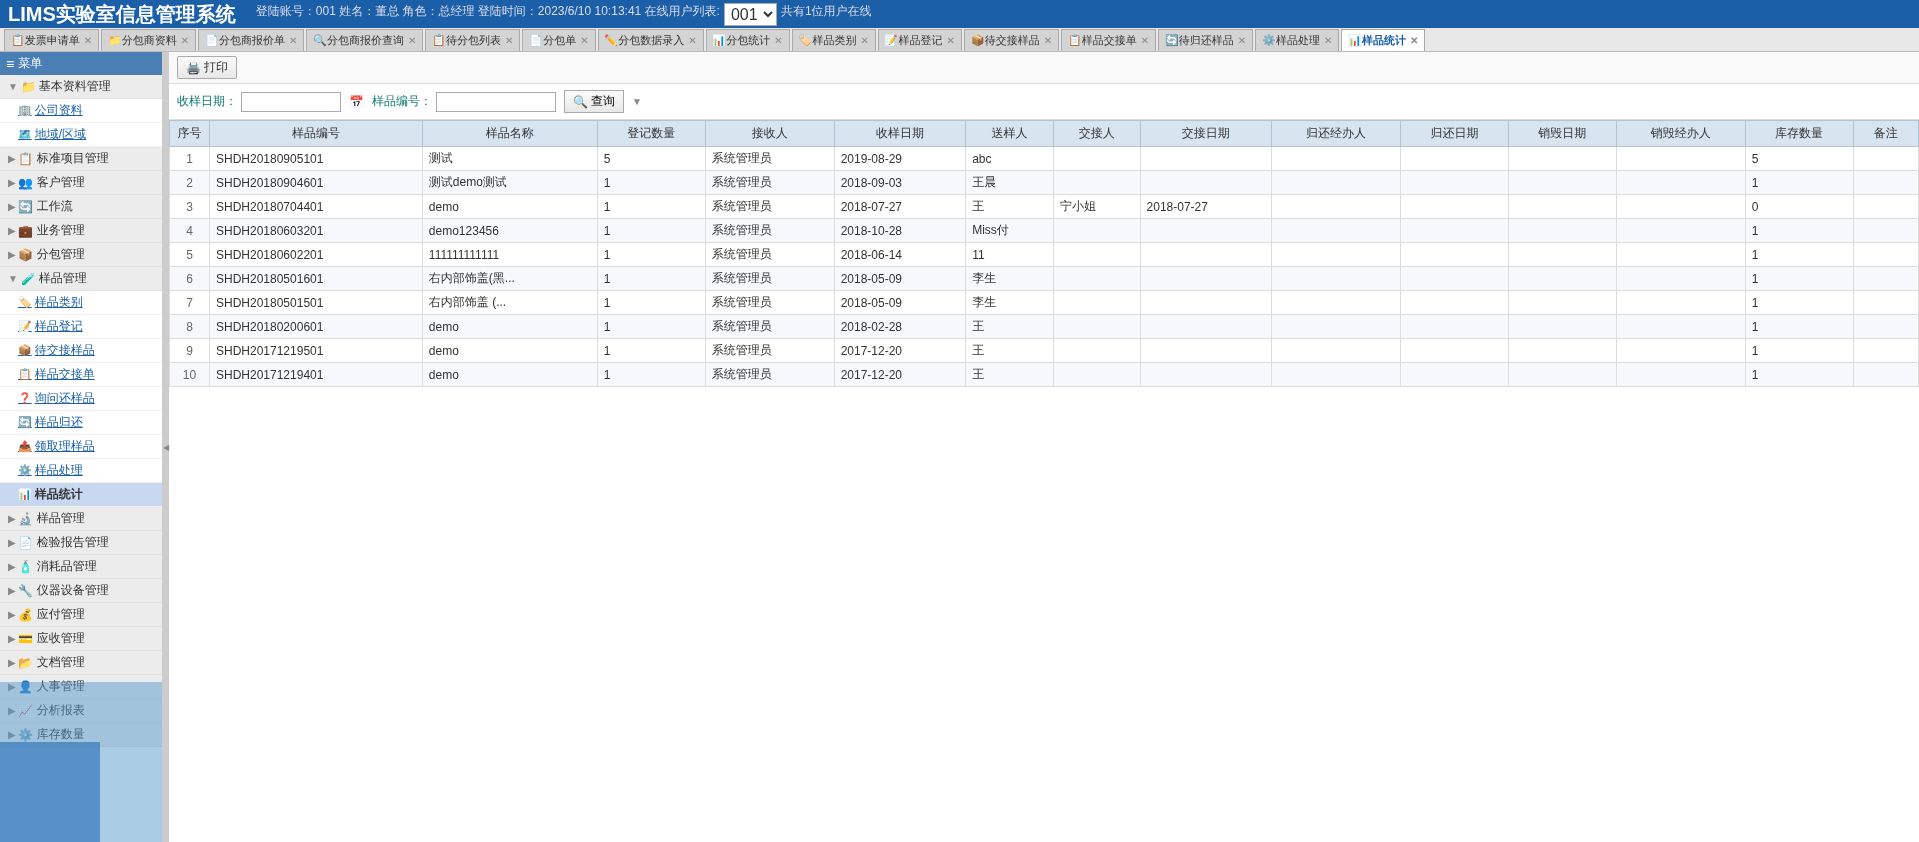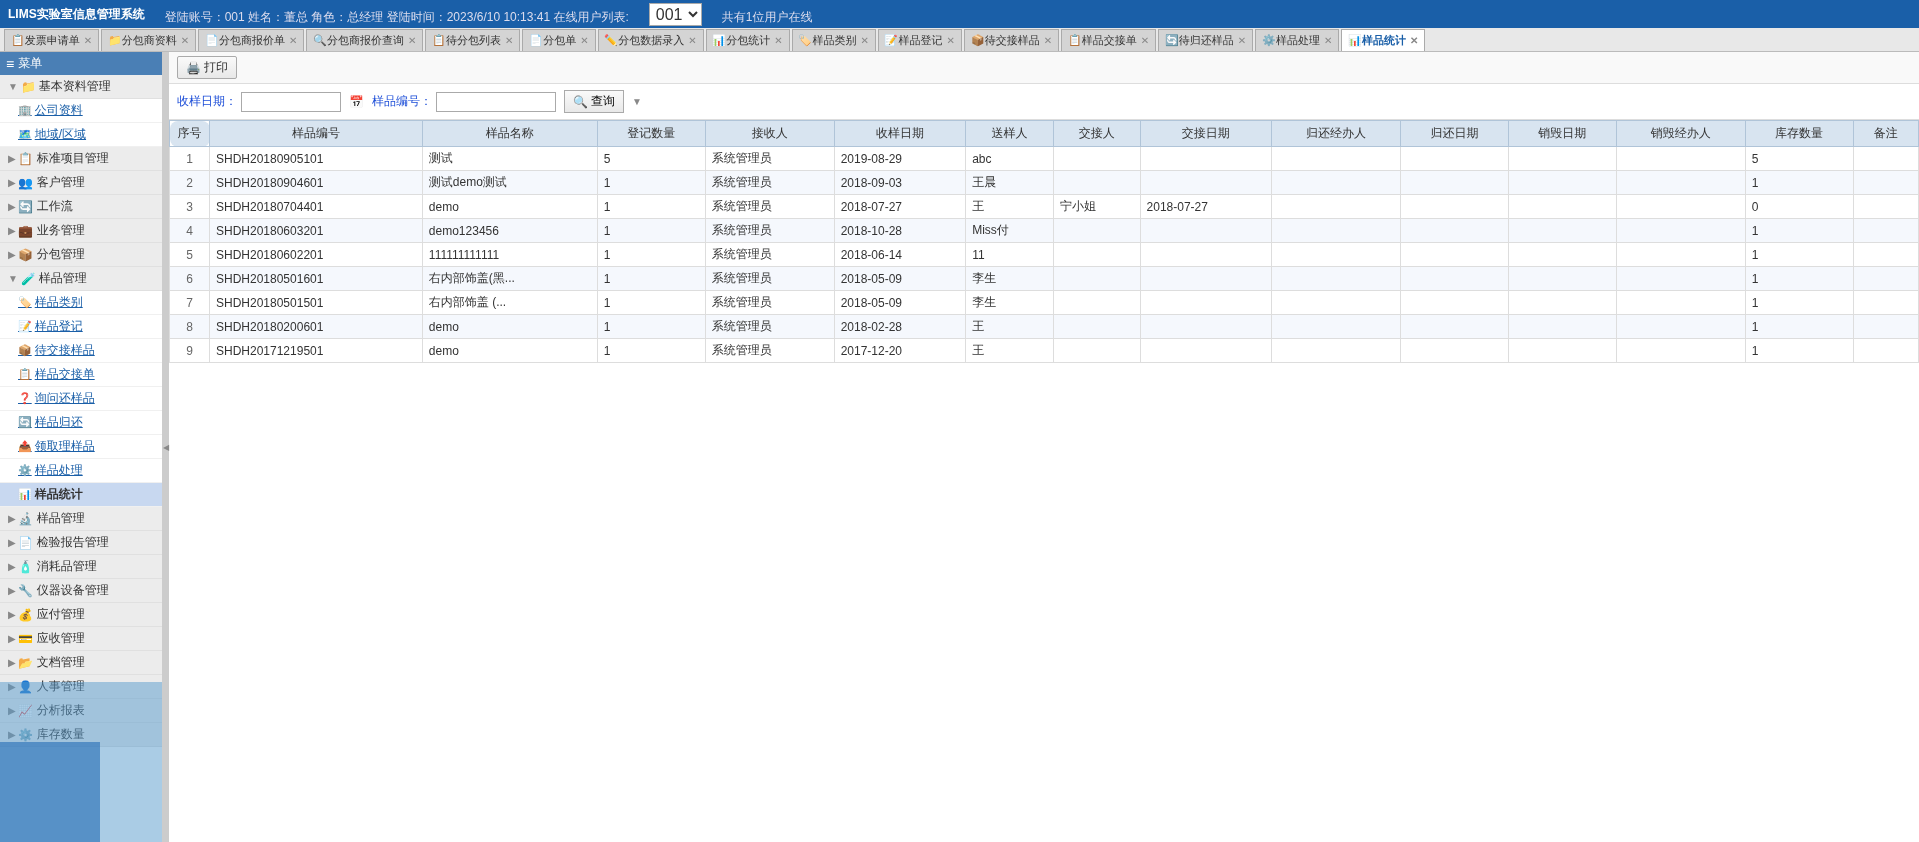--- a/index.html
+++ b/index.html
@@ -9,31 +9,31 @@
     .top-bar {
       background: linear-gradient(180deg, #1a5fa8 0%, #1a5fa8 50%, #1a5fa8 100%);
       color: white;
       padding: 2px 8px;
       display: flex;
       align-items: center;
       height: 28px;
       font-size: 12px;
     }
     .top-bar-title {
-      font-size: 12px;
+      font-size: 20px;
       font-weight: bold;
       color: #fff;
       margin-right: 20px;
     }
     .top-bar-info {
       font-size: 12px;
       color: #dde;
       display: flex;
-      align-items: flex-end;
-      gap: 20px;
+      align-items: flex-start;
+      gap: 4px;
     }
     .online-select {
       font-size: 16px;
       padding: 1px 2px;
       border: 1px solid #aaa;
       background: white;
       color: #333;
     }
 
     
@@ -183,21 +183,21 @@
       align-items: center;
       gap: 8px;
       background: white;
     }
     .search-field {
       display: flex;
       align-items: center;
       gap: 4px;
       font-size: 12px;
     }
-    .search-field label { color: #1d4ed8; white-space: nowrap; }
+    .search-field label { color: #0f766e; white-space: nowrap; }
     .search-input {
       border: 1px solid #aaa;
       padding: 2px 4px;
       font-size: 12px;
       width: 120px;
     }
     .search-btn {
       display: flex;
       align-items: center;
       gap: 3px;
@@ -556,21 +556,21 @@
         <span>🔍</span>
         <span>查询</span>
       </button>
       <span style="font-size:10px;color:#888;">▼</span>
     </div>
 
     <div>
       <table class="data-table" id="data-table">
         <thead id="table-head">
             <tr>
-              <th style="width: 40px; border-radius: 8px;">序号</th>
+              <th style="width: 40px;">序号</th>
               <th>样品编号</th>
               <th>样品名称</th>
               <th>登记数量</th>
               <th>接收人</th>
               <th>收样日期</th>
               <th>送样人</th>
               <th>交接人</th>
               <th>交接日期</th>
               <th>归还经办人</th>
               <th>归还日期</th>
@@ -727,18 +727,35 @@
               <td>王</td>
               <td></td>
               <td></td>
               <td></td>
               <td></td>
               <td></td>
               <td></td>
               <td>1</td>
               <td></td>
             </tr>
+            <tr>
+              <td class="row-num">10</td>
+              <td>SHDH20171219401</td>
+              <td>demo</td>
+              <td>1</td>
+              <td>系统管理员</td>
+              <td>2017-12-20</td>
+              <td>王</td>
+              <td></td>
+              <td></td>
+              <td></td>
+              <td></td>
+              <td></td>
+              <td></td>
+              <td>1</td>
+              <td></td>
+            </tr>
           </tbody>
       </table>
     </div>
 
   </div>
 </div>
 
 </body></html>

